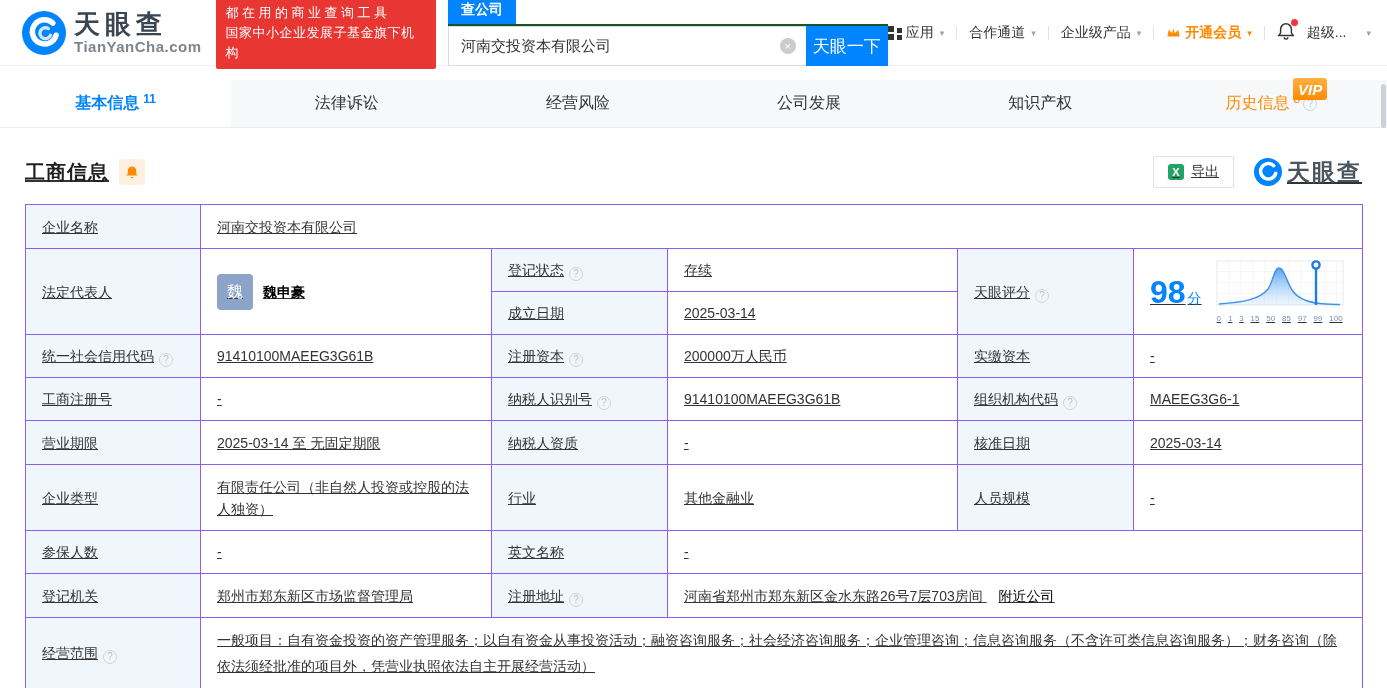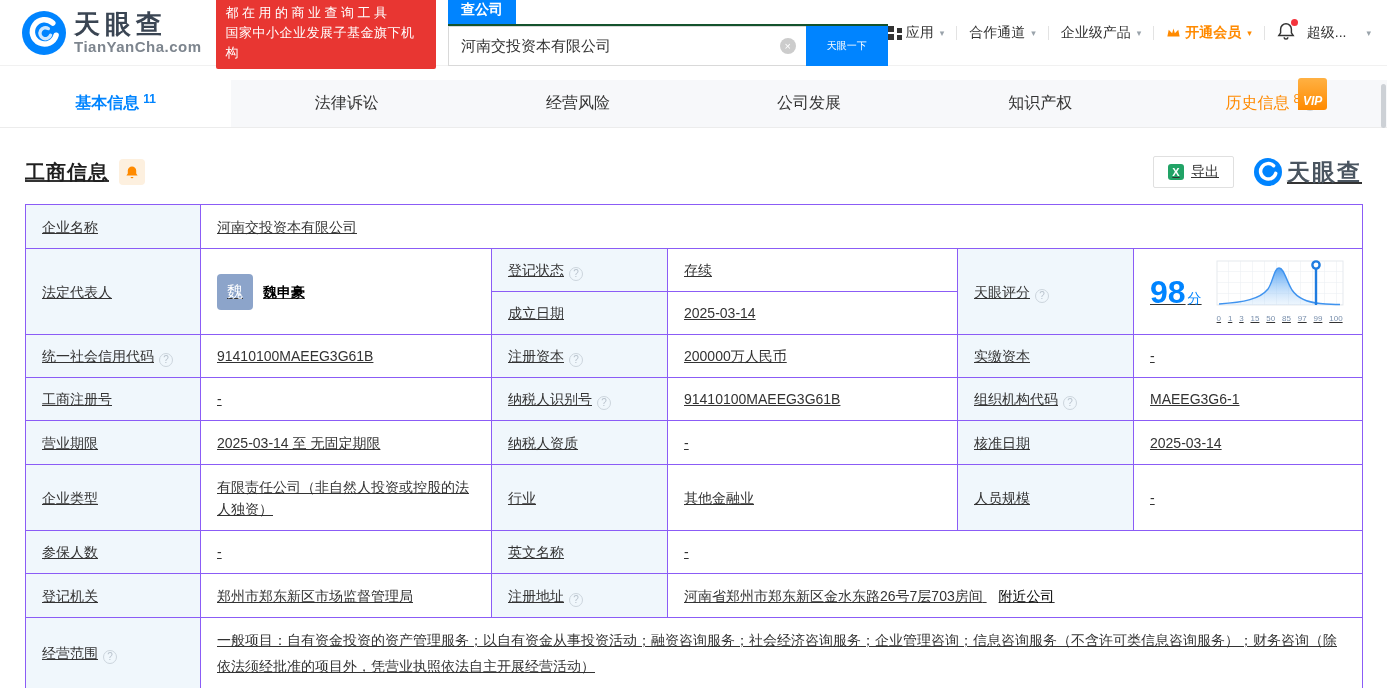--- a/index.html
+++ b/index.html
@@ -20,37 +20,37 @@
   .promo .p1 { letter-spacing:3.5px; }
   .promo .p2 { letter-spacing:.5px; }
   .search { margin-left:12px; width:444px; }
   .stabs { display:flex; align-items:flex-end; gap:26px; border-bottom:2px solid #14532d; height:27px; }
   .stab { font-size:14px; color:#ec4899; cursor:pointer; padding-bottom:22px; }
   .stab.active { background:#0084ff; color:#fff; padding:4px 13px 5px; font-weight:bold; }
   .sbox { display:flex; height:40px; }
   .sinput-wrap { position:relative; flex:1; }
   .sinput { width:100%; height:40px; border:1px solid #d9d9d9; border-right:none; padding:0 32px 0 12px; font-size:15px; color:#333; outline:none; font-family:inherit; }
   .clear-ic { position:absolute; right:10px; top:12px; width:16px; height:16px; border-radius:50%; background:#ccc; color:#fff; font-size:11px; display:flex; align-items:center; justify-content:center; cursor:pointer; }
-  .sbtn { width:82px; height:40px; background:#0084ff; color:#fff; border:none; font-size:10px; cursor:pointer; font-family:inherit; }
+  .sbtn { width:82px; height:40px; background:#0084ff; color:#fff; border:none; font-size:17px; cursor:pointer; font-family:inherit; }
   .hnav { margin-left:auto; display:flex; align-items:center; font-size:14px; color:#333; white-space:nowrap; }
   .hnav .item { display:flex; align-items:center; gap:4px; cursor:pointer; }
   .hnav .sep { width:1px; height:14px; background:#e3e3e3; margin:0 12px; }
   .caret { font-size:9px; color:#9aa3ab; margin-left:2px; }
   .vip-link { color:#ff8a00; font-weight:bold; }
   .vip-link .caret { color:#ff8a00; }
   .bell-wrap { position:relative; margin-right:12px; cursor:pointer; }
   .bell-dot { position:absolute; top:-3px; right:-3px; width:7px; height:7px; background:#f4333c; border-radius:50%; }
   
   .tabstrip { margin-top:14px; height:48px; background:#f7f8fa; border-bottom:1px solid #ececec; display:flex; }
   .tab { flex:1; display:flex; align-items:center; justify-content:center; font-size:16px; color:#333; cursor:pointer; }
   .tab .cnt { font-size:12px; margin-left:4px; transform:translateY(-5px); }
   .tab.active { background:#fff; color:#0084ff; font-weight:bold; }
   .tab.history { color:#ff8a00; }
   .t-inner { position:relative; display:flex; align-items:center; }
-  .vip-badge { position:absolute; top:-15px; right:-10px; background:linear-gradient(180deg,#ffb143,#ff8a00); color:#fff; font-size:12px; font-weight:bold; font-style:italic; padding:16px 5px 2px; border-radius:3px 3px 3px 0; }
+  .vip-badge { position:absolute; top:-15px; right:-10px; background:linear-gradient(180deg,#ffb143,#ff8a00); color:#fff; font-size:15px; font-weight:bold; font-style:italic; padding:3px 5px 2px; border-radius:3px 3px 3px 0; }
   .q { display:inline-flex; width:14px; height:14px; border:1px solid #ccd5dd; color:#b9c3cd; border-radius:50%; font-size:10px; align-items:center; justify-content:center; margin-left:5px; vertical-align:-2px; cursor:pointer; flex:none; }
   .tab .q { margin-left:3px; }
   
   .content { padding:0 25px;text-decoration:underline; }
   .sec-head { margin-top:28px; display:flex; align-items:center; }
   .sec-title { font-size:20px; font-weight:bold; color:#1f1f1f; letter-spacing:1px; }
   .sec-bell { margin-left:10px; width:26px; height:26px; background:#fdf0df; border-radius:4px; display:flex; align-items:center; justify-content:center; cursor:pointer; }
   .sec-right { margin-left:auto; display:flex; align-items:center; gap:20px; }
   .export-btn { display:flex; align-items:center; gap:7px; height:32px; padding:0 14px; background:#fff; border:1px solid #e0e0e0; border-radius:2px; font-size:14px; color:#333; cursor:pointer; font-family:inherit; }
   .xls-ic { width:16px; height:16px; background:#21a366; border-radius:3px; color:#fff; font-size:11px; font-weight:bold; display:flex; align-items:center; justify-content:center; }

